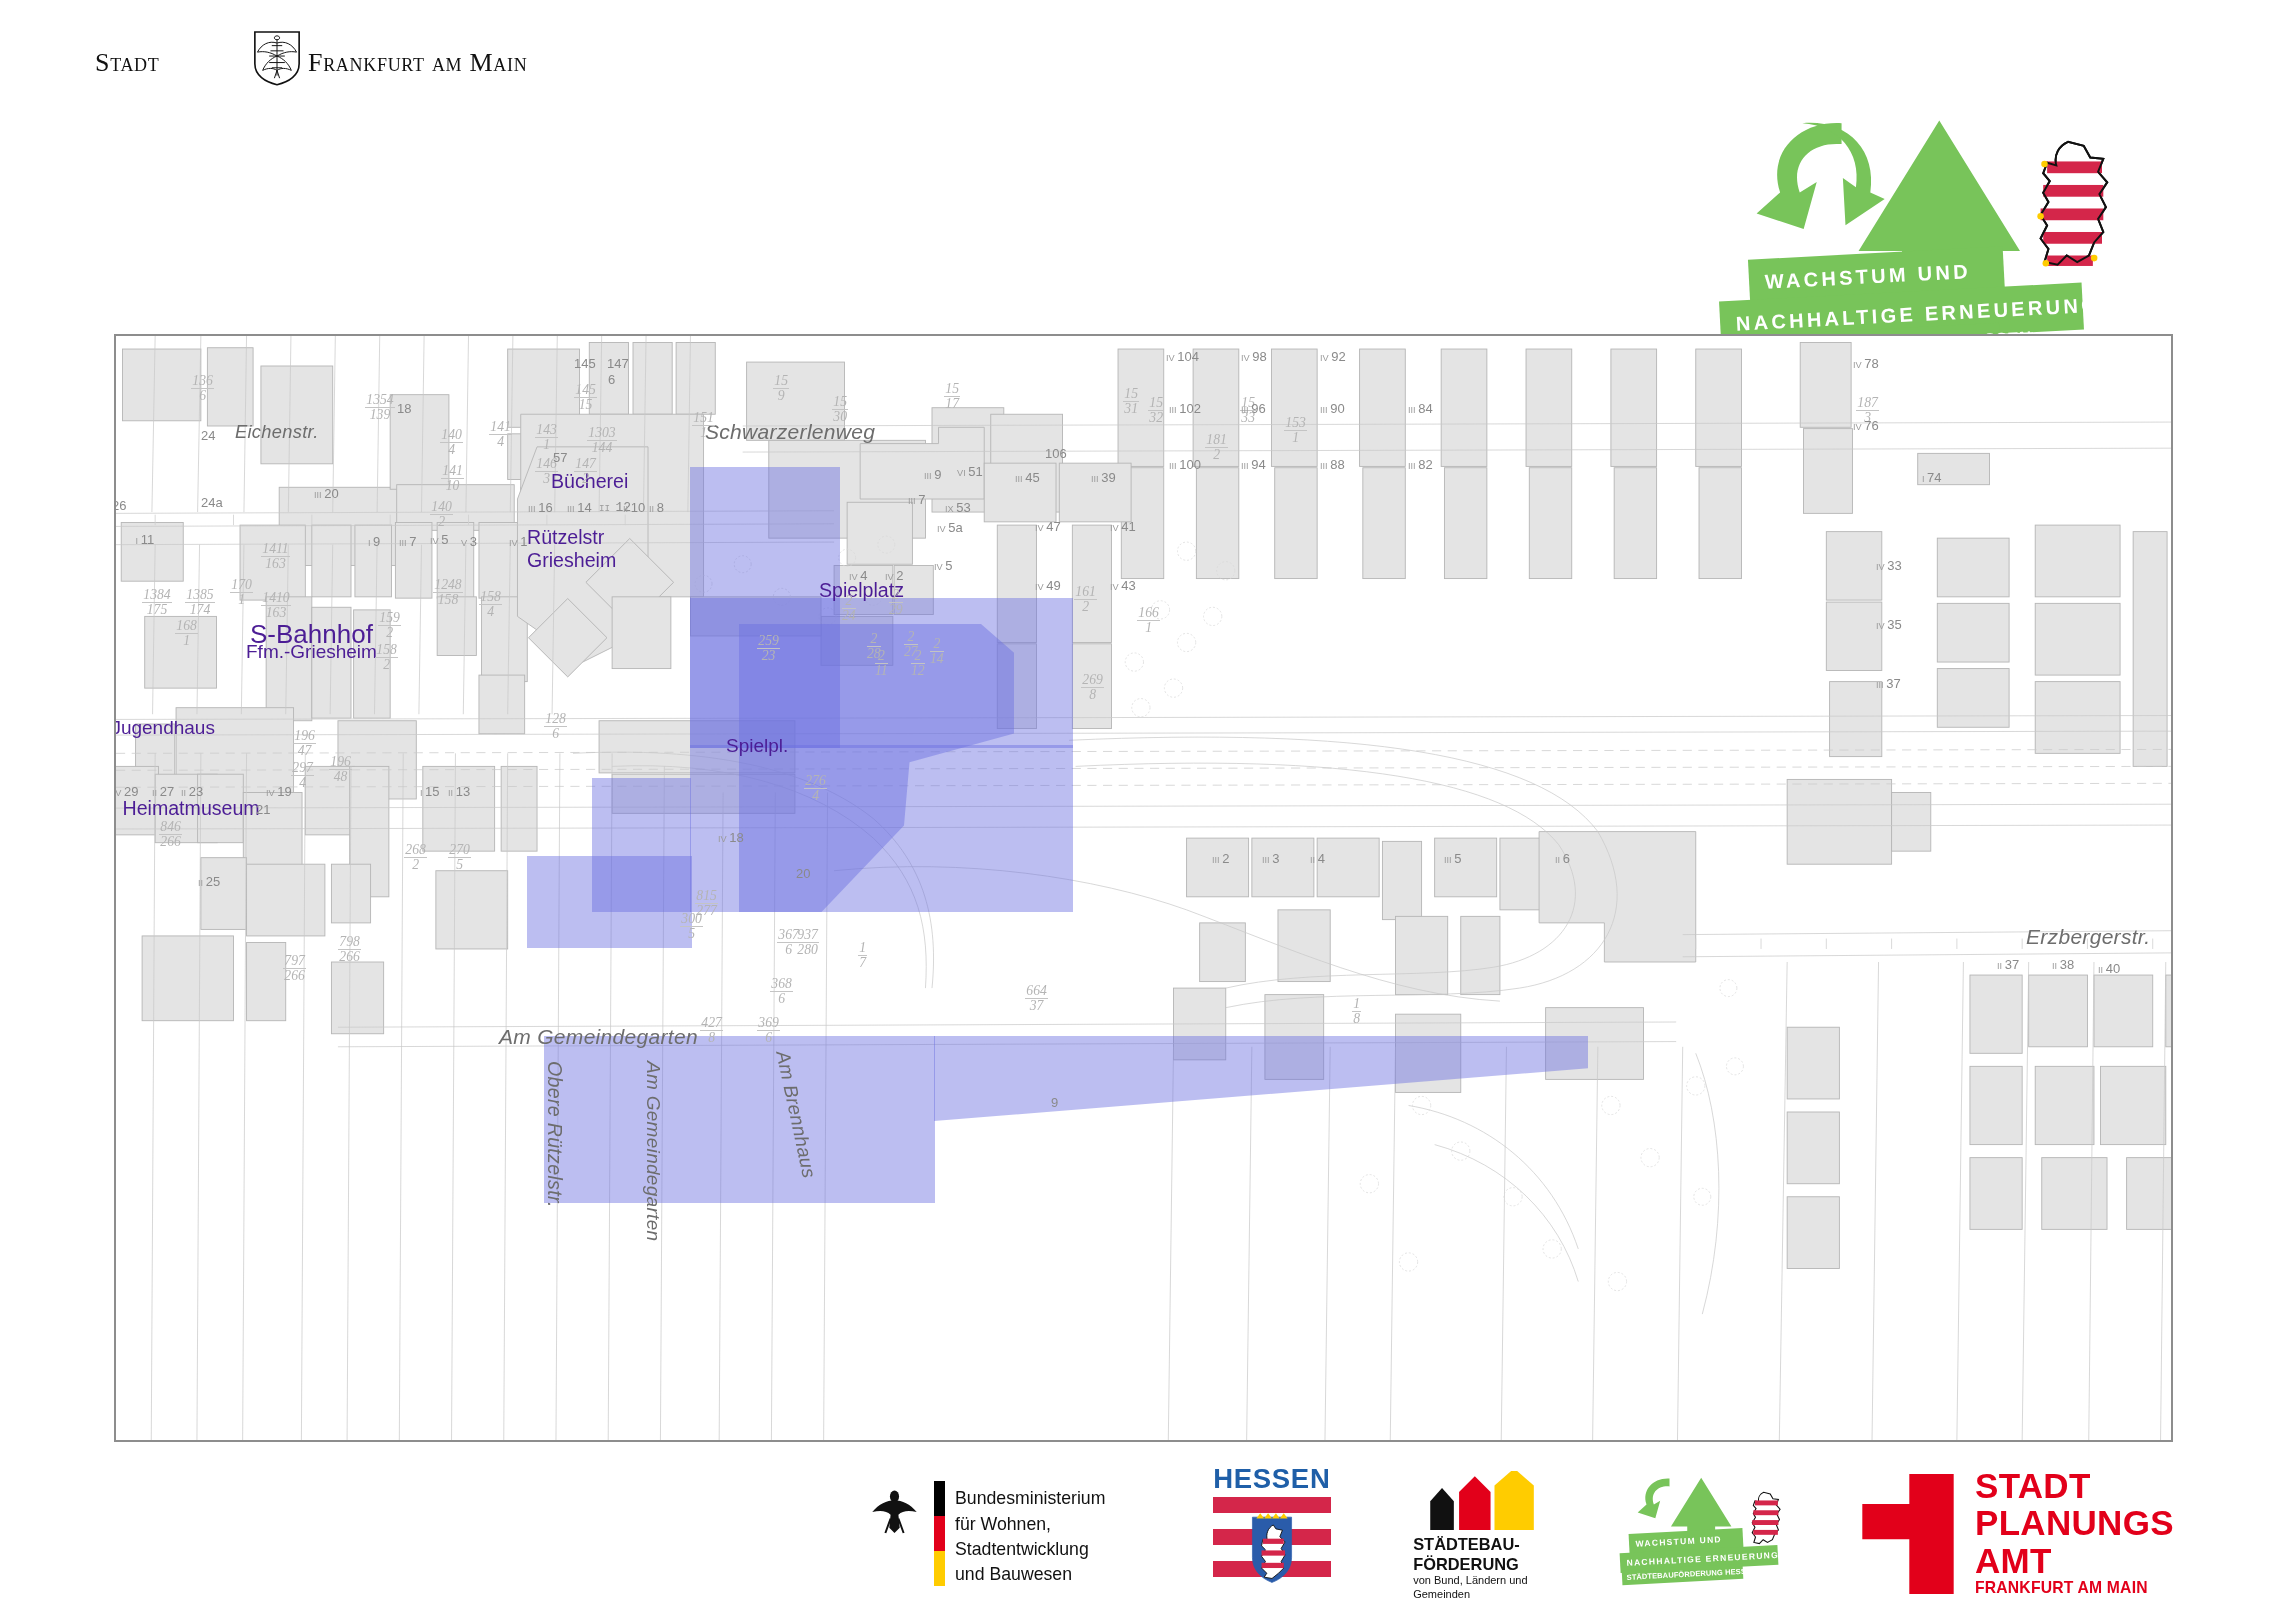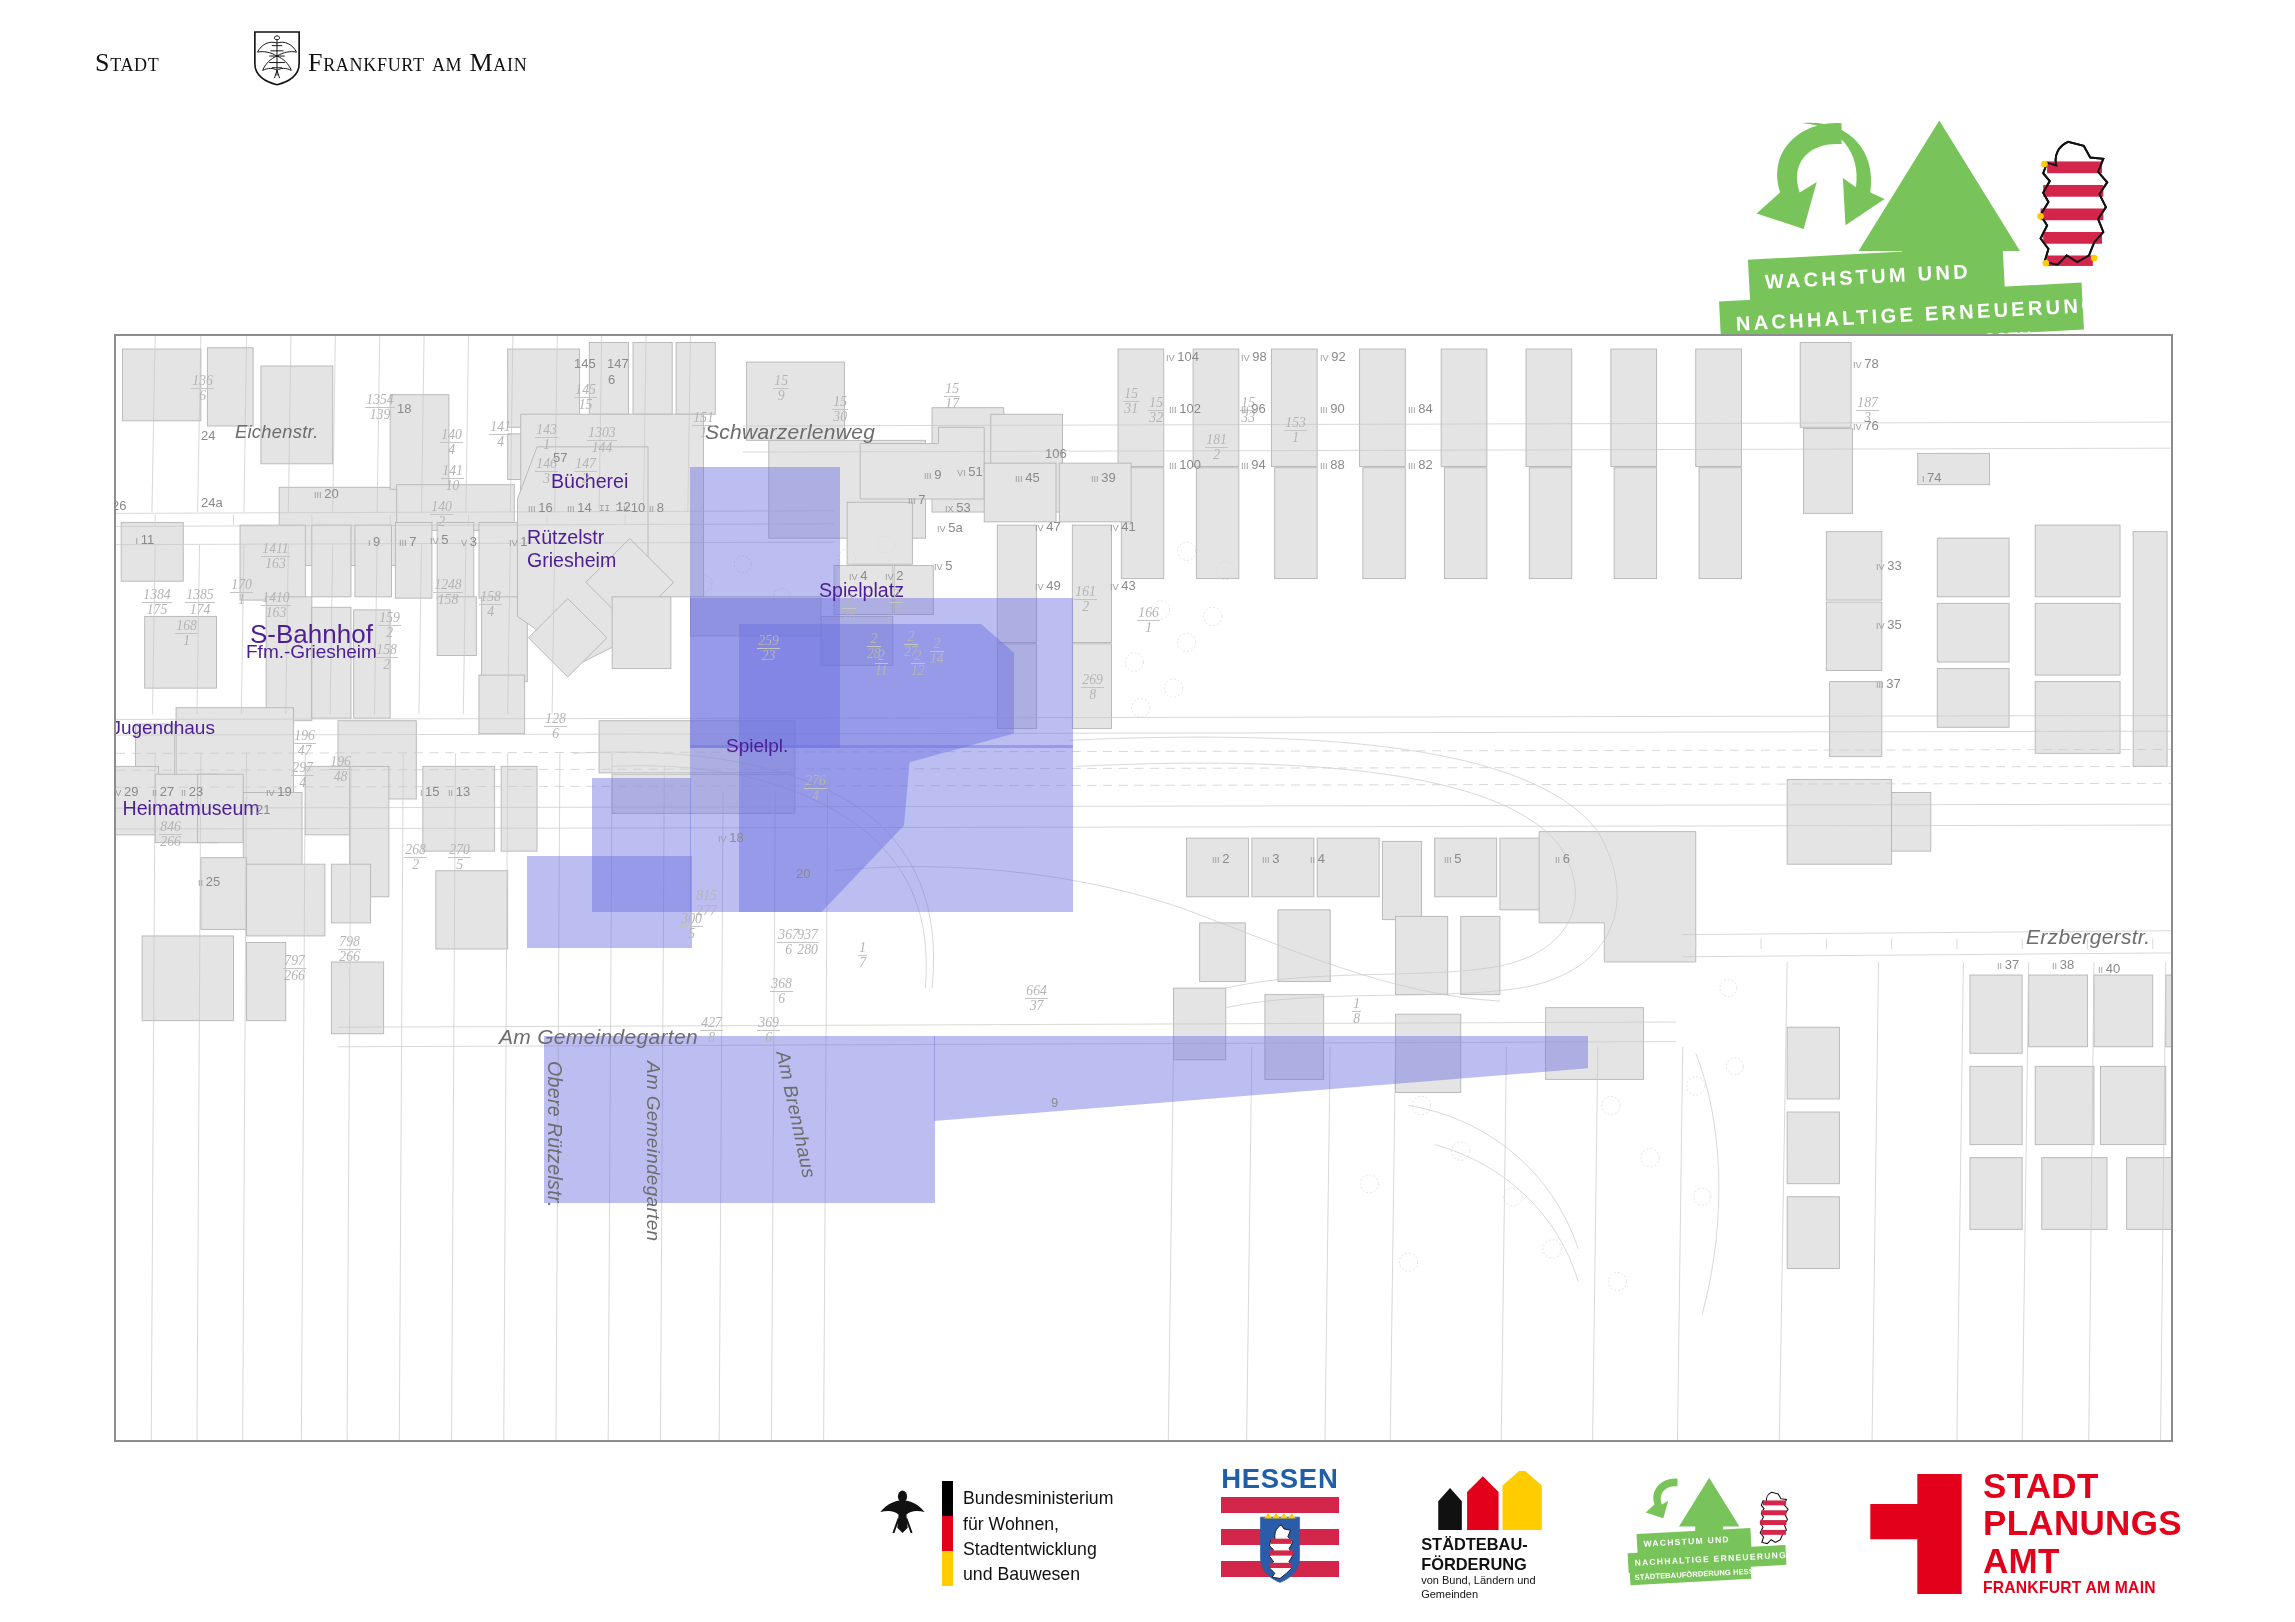--- a/index.html
+++ b/index.html
@@ -75,21 +75,21 @@
   .parcel-num .top { border-bottom:0.7px solid #c4c4c4; display:block; padding:0 1.3px;}
   .hnum {
     position:absolute; font-family:"Liberation Sans", sans-serif;
     color:#8a8a8a; font-size:13px; white-space:nowrap;
   }
   .hnum .rn { font-size:9.2px; color:#9c9c9c; }
 
   .blue-zone { position:absolute; background:#6b6fe0; opacity:0.45; }
 
   
-  #footer { position:absolute; left:12px; top:1459px; width:2029px; height:164px; }
+  #footer { position:absolute; left:4px; top:1459px; width:2029px; height:164px; }
 
   #bmwsb { position:absolute; left:867px; top:14.4px; width:307px; height:114px; }
   #bmwsb .eagle2 { position:absolute; left:0; top:13px; width:47px; height:51px; }
   #bmwsb .bar { position:absolute; left:63px; top:7.9px; width:11px; height:105px; }
   #bmwsb .bar i { display:block; width:100%; height:33.34%; }
   #bmwsb .b-txt {
     position:absolute; left:84px; top:13px; font-size:17.7px; color:#111;
     line-height:1.42; font-family:"Liberation Sans", sans-serif;
   }
 

